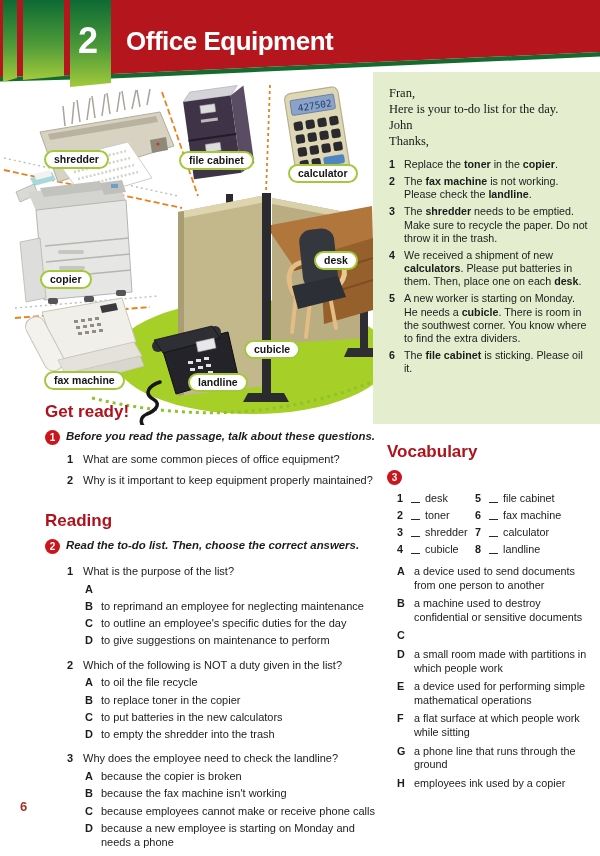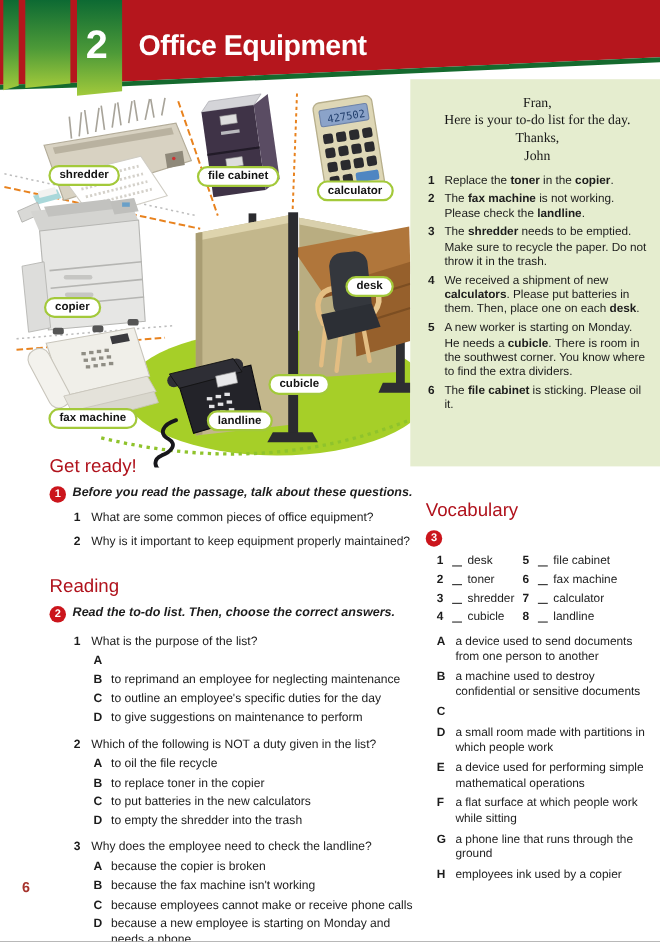--- a/index.html
+++ b/index.html
@@ -6,27 +6,27 @@
   .page{position:relative;width:600px;height:856px;background:#ffffff;overflow:hidden;
         font-family:"Liberation Sans",sans-serif;color:#1c1c1c;}
   
   .hdr-svg{position:absolute;left:0;top:0;}
   .unit-num{position:absolute;left:66px;top:20px;width:44px;text-align:center;
             font-size:36px;font-weight:bold;color:#fff;}
   .unit-title{position:absolute;left:126px;top:26px;font-size:26px;font-weight:bold;color:#fff;letter-spacing:-.5px;}
   
   .note{position:absolute;left:373px;top:72px;width:227px;height:352px;background:#e5edcf;
         box-sizing:border-box;padding:13px 12px 0 16px;z-index:2;}
-  .note-intro{font-family:"Liberation Serif",serif;font-size:12.5px;line-height:1.28;color:#171717;text-align:center;}
+  .note-intro{font-family:"Liberation Serif",serif;font-size:12.5px;line-height:1.28;color:#171717;}
   .note-items{margin-top:9px;}
   .todo{display:flex;margin-bottom:4px;font-size:10.7px;line-height:1.23;}
   .todo .n{width:15px;flex:none;font-weight:bold;}
   .todo .t{flex:1;}
   
-  h2.sec{font-size:17px;font-weight:normal;color:#b0121c;margin:16px 0 7px 0;}
+  h2.sec{font-size:17px;font-weight:bold;color:#b0121c;margin:4px 0 7px 0;}
   .activity{display:flex;align-items:flex-start;margin:0 0 7px 0;}
   .circ{flex:none;width:15px;height:15px;border-radius:50%;background:#cb151c;color:#fff;
         font-size:10px;font-weight:bold;text-align:center;line-height:15px;margin:1px 6px 0 0;}
   .activity .txt{font-size:11.4px;font-weight:bold;line-height:1.3;font-style:italic;}
   .qrow{display:flex;margin:6px 0 0 22px;font-size:11px;line-height:1.32;}
   .qrow .qn{width:16px;flex:none;font-weight:bold;}
   .orow{display:flex;margin:3px 0 0 40px;font-size:11px;line-height:1.3;}
   .orow .ol{width:16px;flex:none;font-weight:bold;}
   .q-block{margin-top:10px;}
   
@@ -233,22 +233,22 @@
     <div class="pill" style="left:314px;top:171px;">desk</div>
     <div class="pill" style="left:244px;top:260px;">cubicle</div>
     <div class="pill" style="left:44px;top:291px;">fax machine</div>
     <div class="pill" style="left:188px;top:293px;">landline</div>
   </div>
 
   <div class="note">
     <div class="note-intro">
       <div>Fran,</div>
       <div>Here is your to-do list for the day.</div>
+      <div>John</div>
       <div>Thanks,</div>
-      <div>John</div>
     </div>
     <div class="note-items">
       <div class="todo">
           <span class="n">1</span>
           <span class="t">Replace the <b>toner</b> in the <b>copier</b>.</span>
         </div>
       <div class="todo">
           <span class="n">2</span>
           <span class="t">The <b>fax machine</b> is not working. Please check the <b>landline</b>.</span>
         </div>

